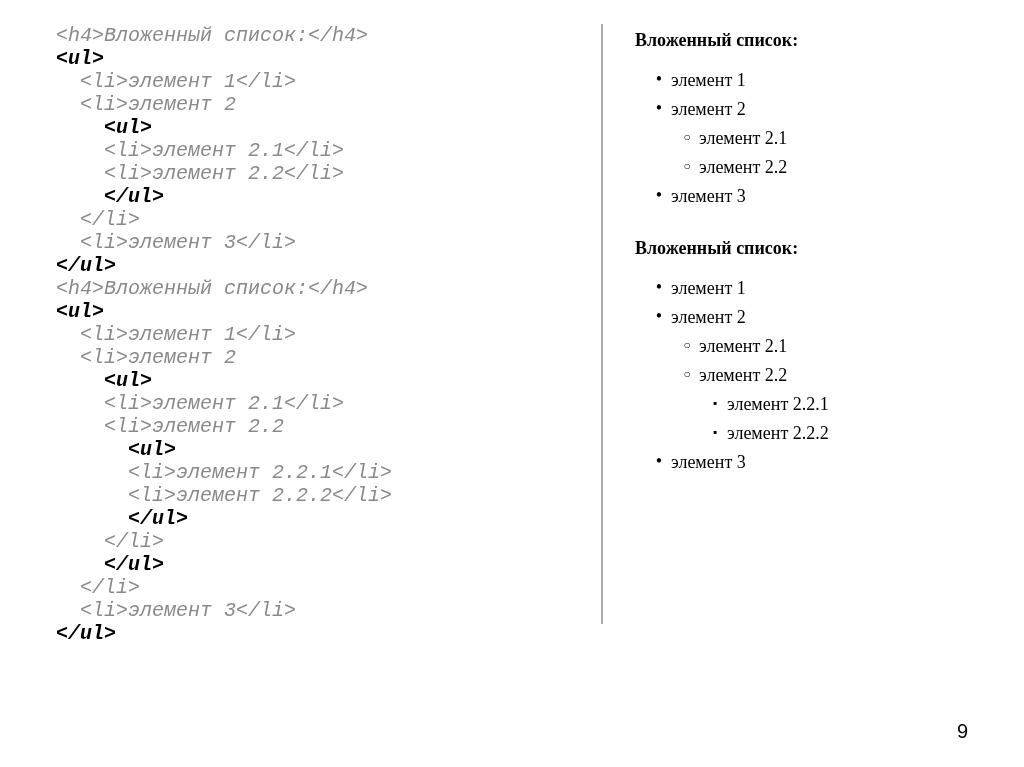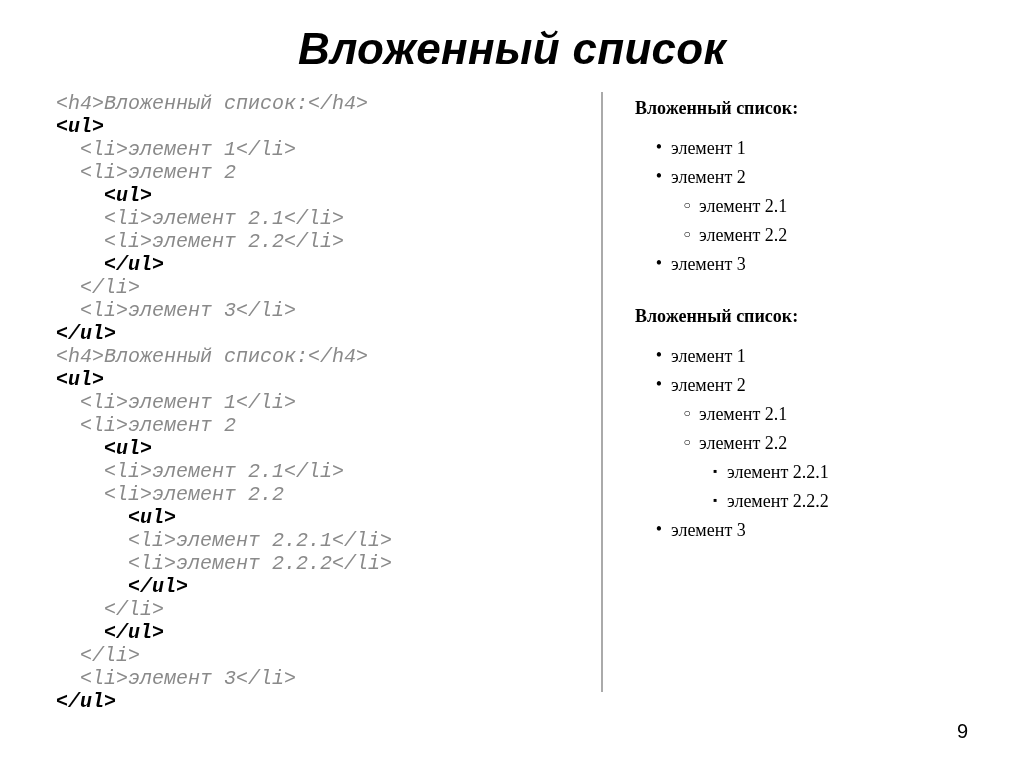--- a/index.html
+++ b/index.html
@@ -98,21 +98,20 @@
     font-family: Arial, Helvetica, sans-serif;
     font-size: 20px;
     color: #000;
   }
 </style>
 </head>
 <body>
 
 <div class="page">
 
-  <h1 class="title">Вложенный список</h1>
 
   <div class="cols">
 
     <div class="left">
 <div class="code"><span>&lt;h4&gt;</span><span>Вложенный список:</span><span>&lt;/h4&gt;</span>
 <span class="b">&lt;ul&gt;</span>
 <span>  &lt;li&gt;</span><span>элемент 1</span><span>&lt;/li&gt;</span>
 <span>  &lt;li&gt;</span><span>элемент 2</span>
 <span class="b">    &lt;ul&gt;</span>
 <span>    &lt;li&gt;</span><span>элемент 2.1</span><span>&lt;/li&gt;</span>

